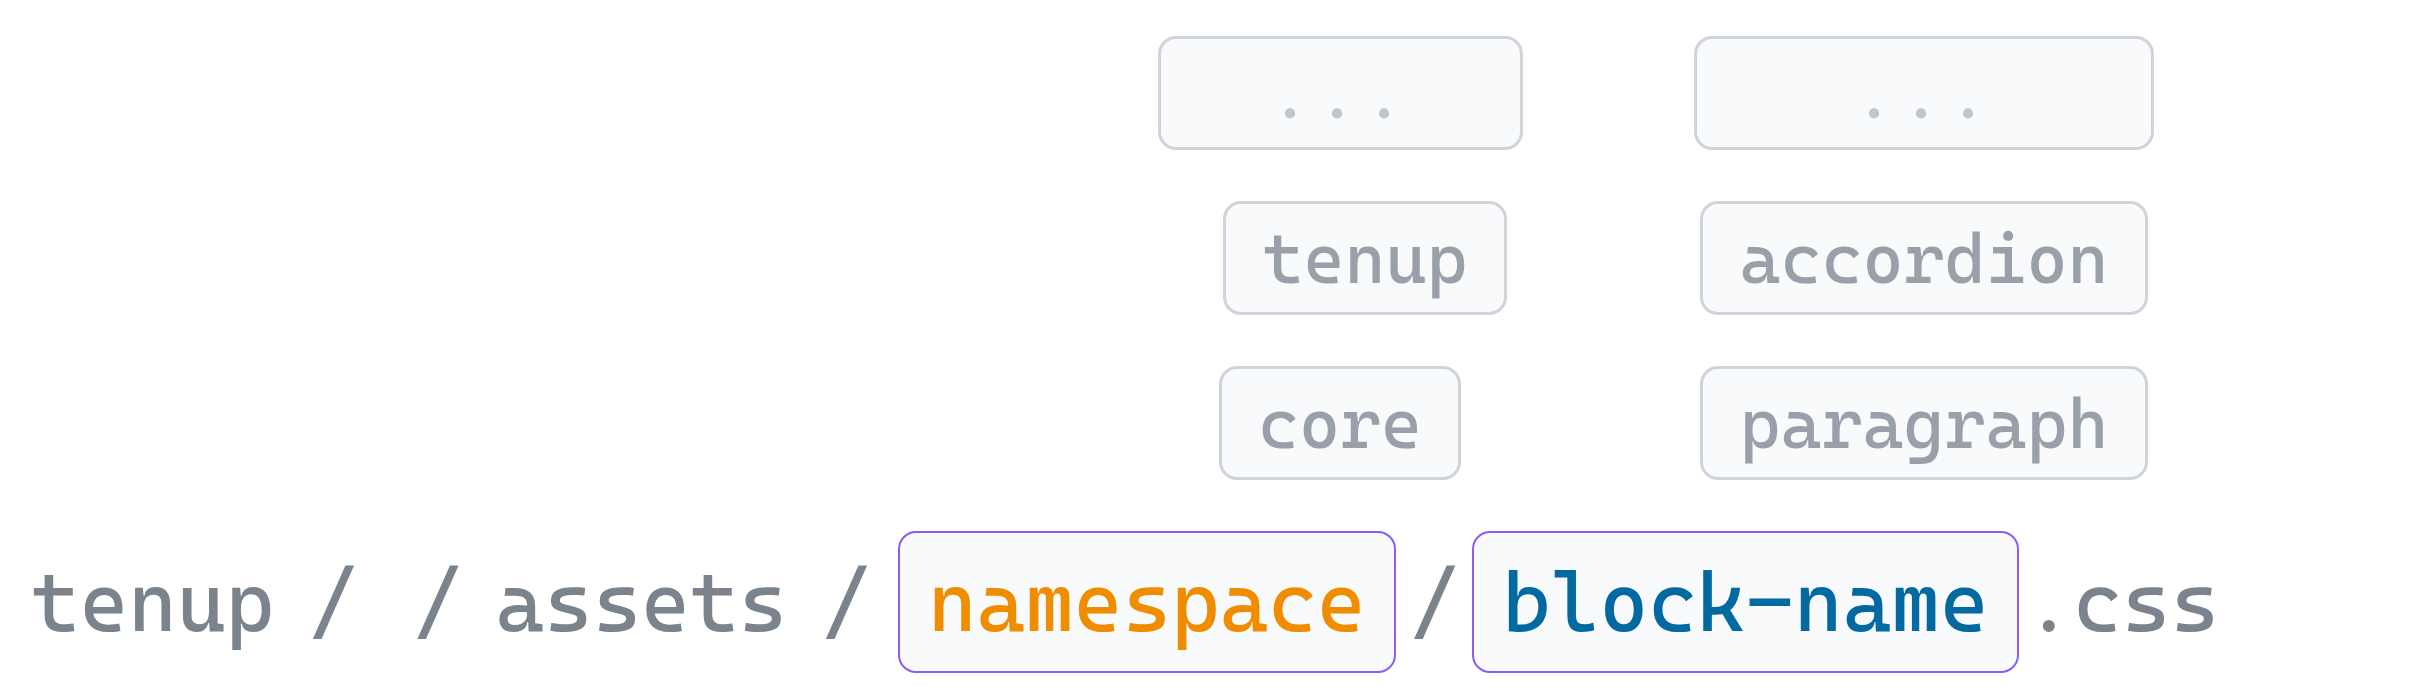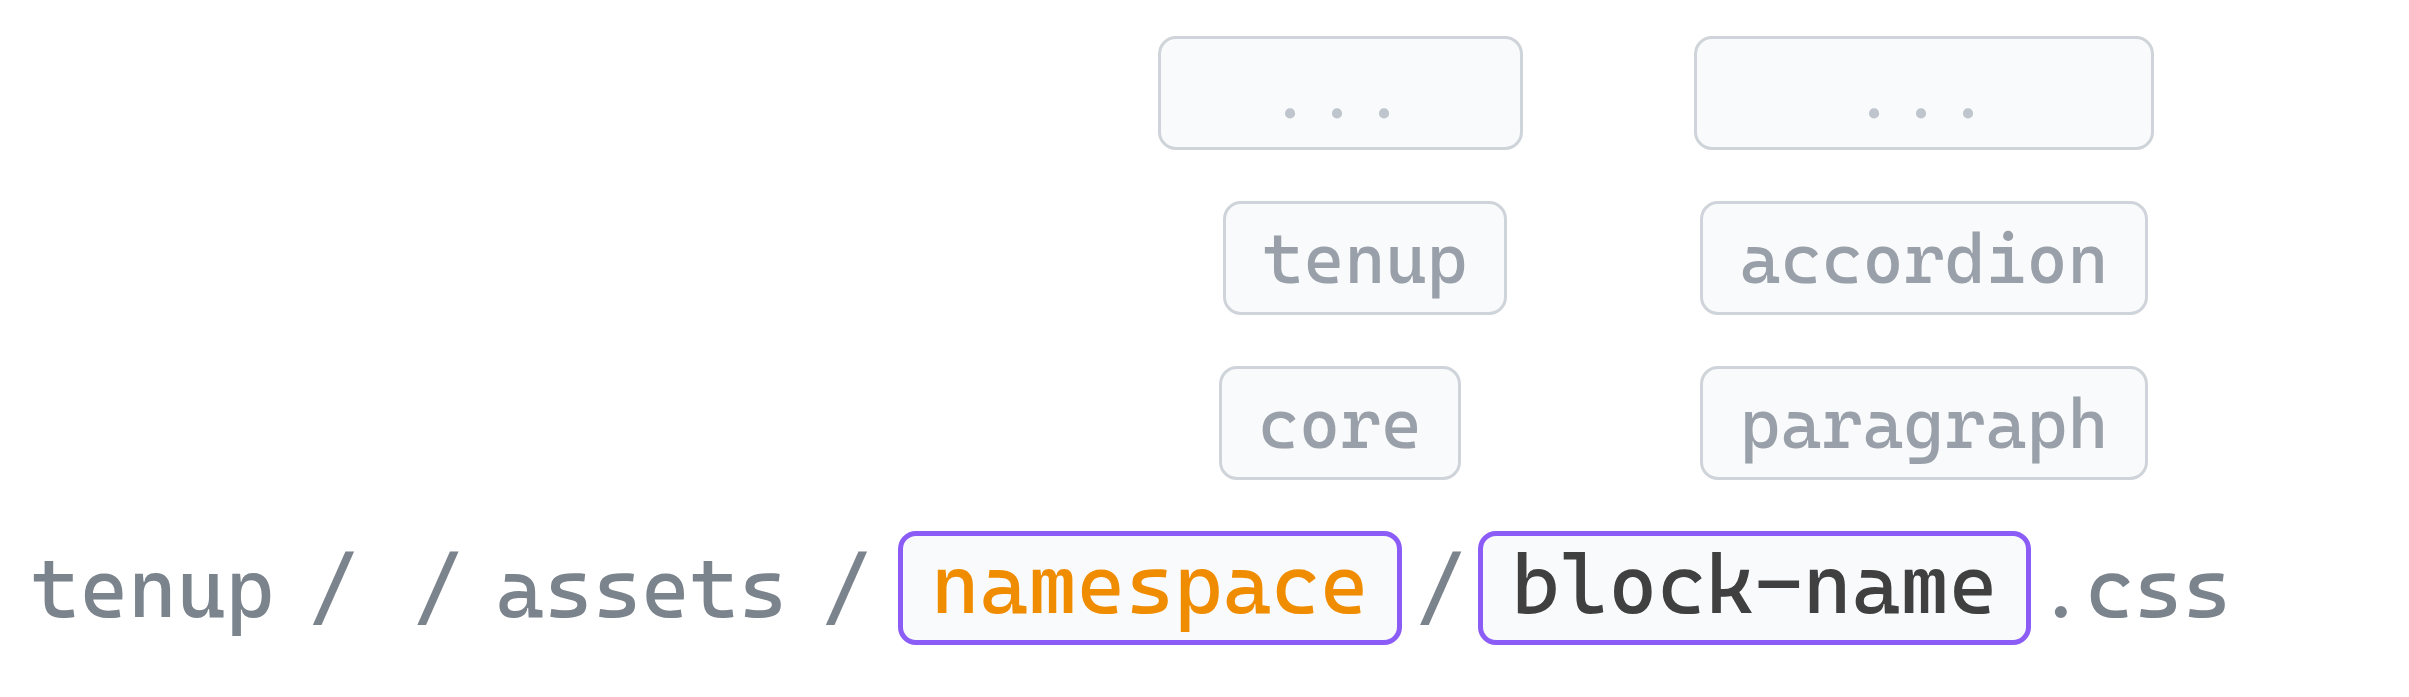--- a/index.html
+++ b/index.html
@@ -47,30 +47,30 @@
     align-items: center;
     font-size: 83px;
     font-weight: 500;
     white-space: nowrap;
   }
   .seg { color: #7b838c; padding: 0 6px; }
   .slash { color: #7b838c; padding: 0 28px; }
   .ext { color: #7b838c; padding-left: 6px; }
   .placeholder {
     display: inline-flex;
-    align-items: flex-start;
+    align-items: center;
     justify-content: center;
     background: #f9fafb;
-    border: 5px solid #8b5cf6;
+    border: 2px solid #8b5cf6;
     border-radius: 18px;
-    height: 114px;
+    height: 142px;
     padding: 0 28px;
   }
   .placeholder.namespace { color: #f08c00; }
-  .placeholder.blockname { color: #404040; }
+  .placeholder.blockname { color: #0369a1; }
 </style>
 </head>
 <body>
 
 <div class="canvas">
 
   <div class="box-wrap" style="left:1095px; width:490px; top:36px;">
     <div class="box dots" style="min-width:365px;">
       <span>...</span>
     </div>

